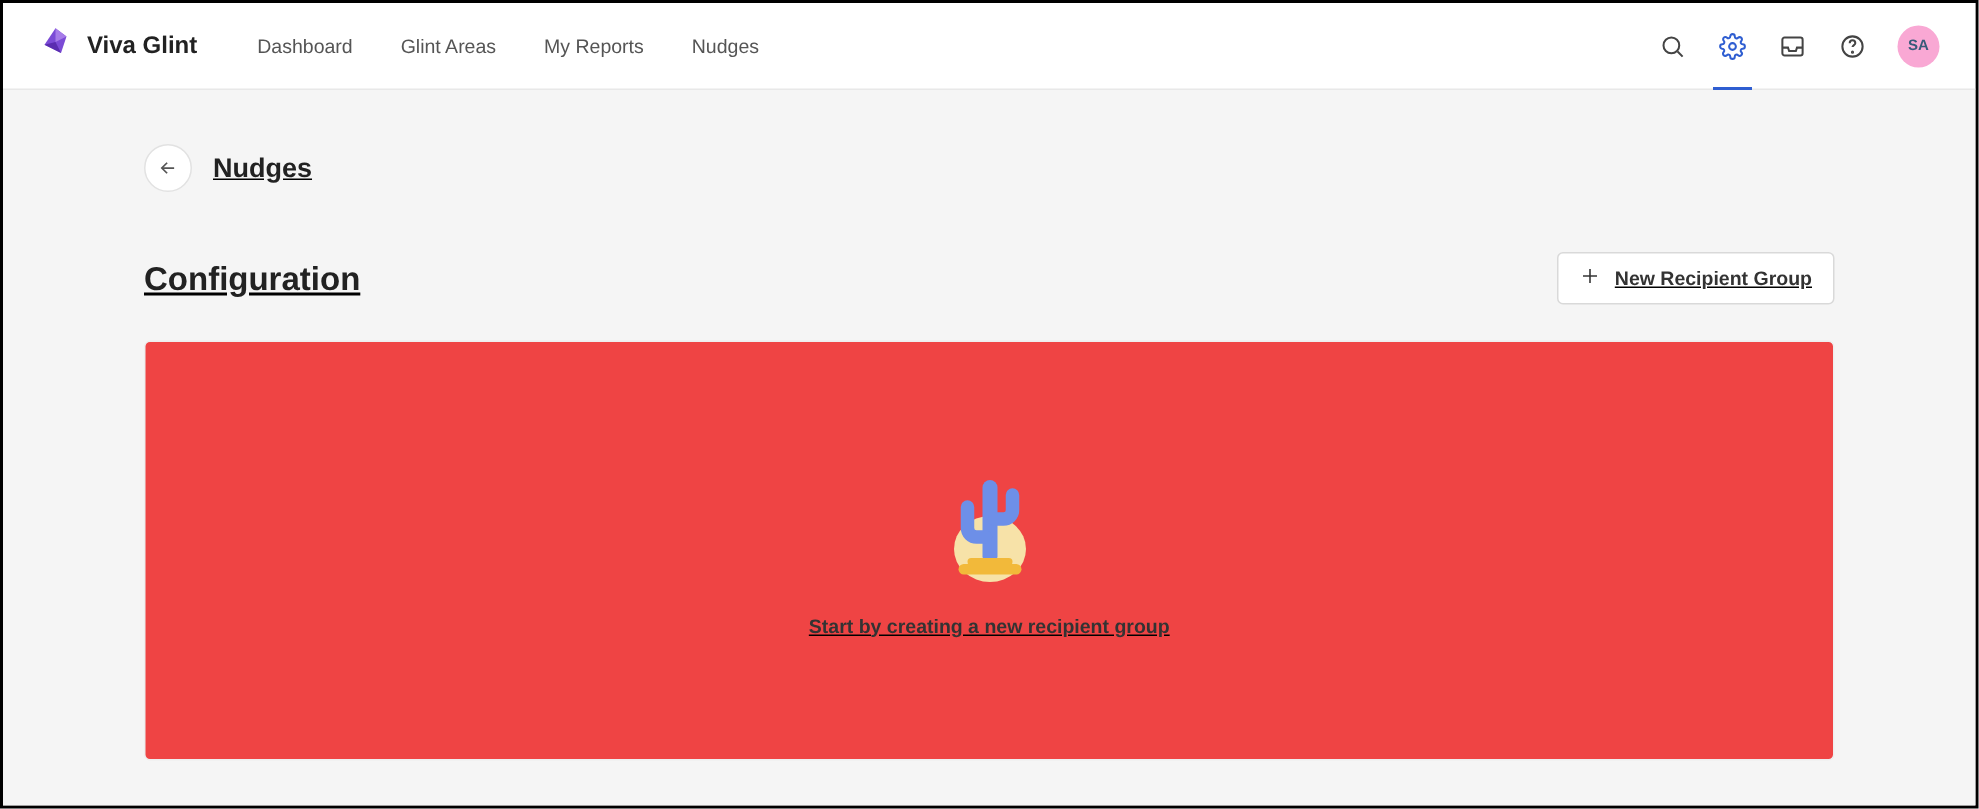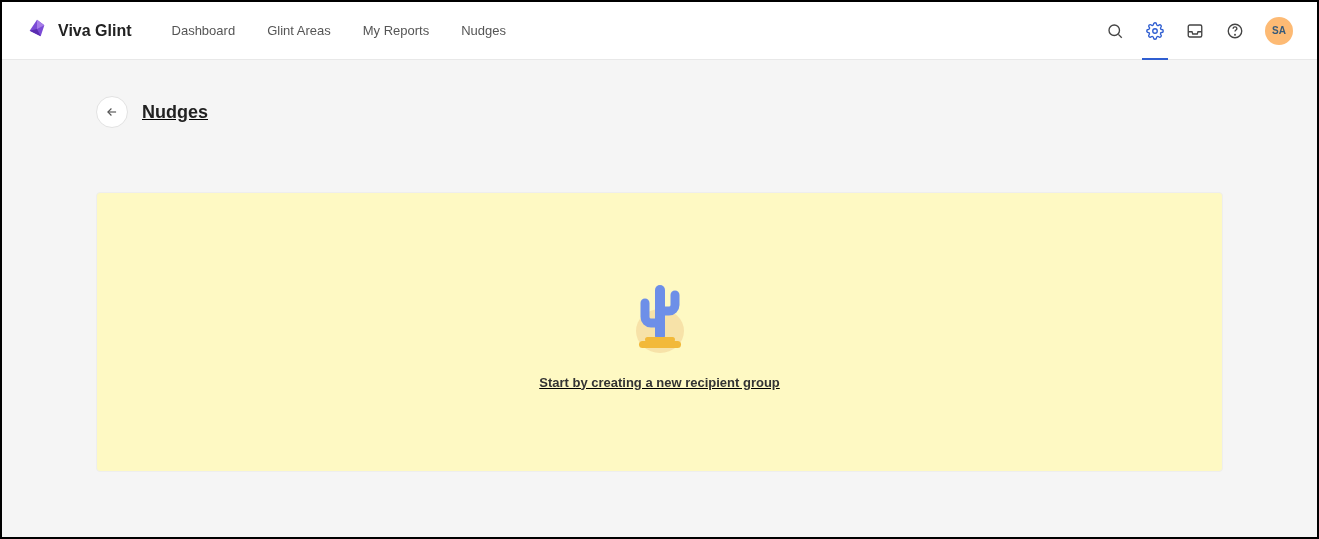--- a/index.html
+++ b/index.html
@@ -64,21 +64,21 @@
       bottom: -19px;
       left: -3px;
       right: -3px;
       height: 2px;
       background: #2f5ed1;
     }
     .avatar {
       width: 28px;
       height: 28px;
       border-radius: 50%;
-      background: #fdba74;
+      background: #f9a8d4;
       display: flex;
       align-items: center;
       justify-content: center;
       font-size: 10px;
       font-weight: 600;
       color: #375a7a;
       cursor: pointer;
     }
     .content-bg {
       background: #f5f5f5;
@@ -127,21 +127,21 @@
       background: #fff;
       border: 1px solid #d9d9d9;
       border-radius: 4px;
       padding: 8px 14px;
       font-size: 13px;
       font-weight: 600;
       color: #333;
       cursor: pointer;
     }
     .empty-card {
-      background: #fef9c3;
+      background: #ef4444;
       border-radius: 4px;
       border: 1px solid #eee;
       height: 280px;
       display: flex;
       flex-direction: column;
       align-items: center;
       justify-content: center;
       gap: 20px;
     }
     .empty-text {
@@ -210,20 +210,30 @@
     <div class="back-btn">
       <svg width="14" height="14" viewBox="0 0 24 24" fill="none" stroke="currentColor" stroke-width="2">
         <line x1="19" y1="12" x2="5" y2="12"></line>
           <polyline points="11 18 5 12 11 6"></polyline>
       </svg>
     </div>
     <h1 class="page-title">Nudges</h1>
   </div>
 
   <div class="config-row">
+    <h2 class="config-heading">Configuration</h2>
+    <button class="new-group-btn">
+      <span>
+        <svg width="14" height="14" viewBox="0 0 24 24" fill="none" stroke="currentColor" stroke-width="1.8">
+          <line x1="12" y1="4" x2="12" y2="20"></line>
+            <line x1="4" y1="12" x2="20" y2="12"></line>
+        </svg>
+      </span>
+      <span>New Recipient Group</span>
+    </button>
   </div>
 
   <div class="empty-card">
     <div class="cactus-wrap">
       <svg width="70" height="80" viewBox="0 0 70 80">
         <ellipse cx="35" cy="56" rx="24" ry="22" fill="#f7e2a8"></ellipse>
         <rect x="30" y="10" width="10" height="56" rx="5" fill="#6d8fe8"></rect>
         <path d="M20 28 v14 a6 6 0 0 0 6 6 h6" stroke="#6d8fe8" stroke-width="9" fill="none" stroke-linecap="round"></path>
         <path d="M50 20 v10 a6 6 0 0 1-6 6 h-6" stroke="#6d8fe8" stroke-width="9" fill="none" stroke-linecap="round"></path>
         <rect x="14" y="66" width="42" height="7" rx="3.5" fill="#f2b93a"></rect>

